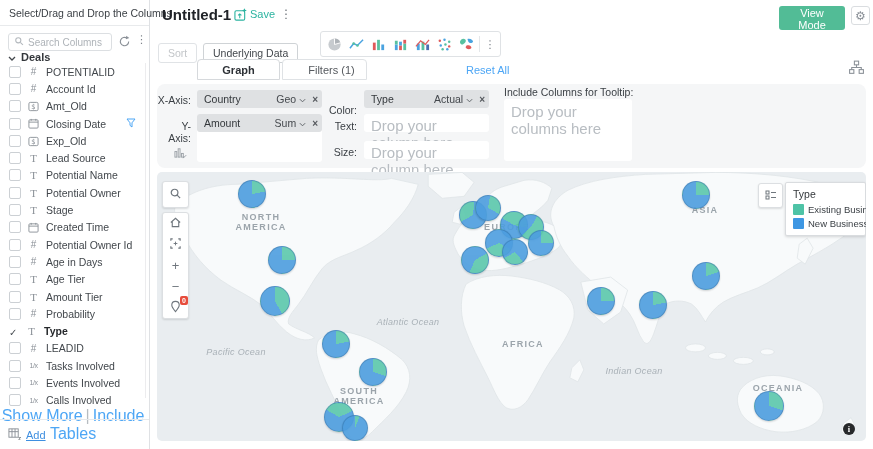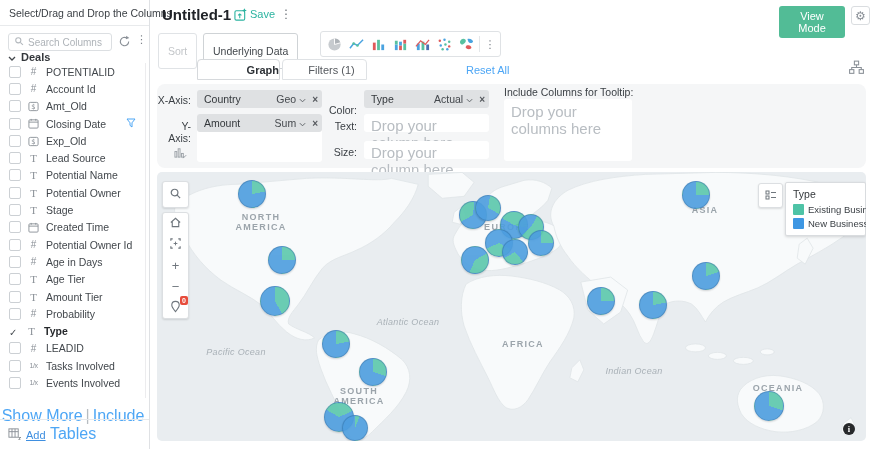--- a/index.html
+++ b/index.html
@@ -38,42 +38,42 @@
   .sb-footer{position:absolute;left:0;top:419px;width:149px;height:30px;border-top:1px solid #e6e8ea;
              display:flex;align-items:center;gap:5px;padding-left:8px;box-sizing:border-box;}
   .sb-footer .add-link{color:#3f8fe0;text-decoration:underline;font-size:11px;}
   .sb-track{position:absolute;left:145px;top:63px;width:1px;height:335px;background:#ececee;}
   
   .main-header{position:absolute;left:150px;top:0;width:723px;height:28px;}
   .title{position:absolute;left:12px;top:6px;font-size:15px;font-weight:bold;color:#202328;}
   .save-btn{position:absolute;left:84px;top:8px;display:flex;align-items:flex-start;gap:3px;color:#2bb3a0;font-size:11px;}
   .save-btn svg{width:13px;height:13px;}
   .hdr-kebab{position:absolute;left:130px;top:7px;color:#6d7379;font-size:12px;}
-  .view-mode{position:absolute;left:629px;top:6px;width:66px;height:32px;background:#52bc96;color:#fff;
+  .view-mode{position:absolute;left:629px;top:6px;width:66px;height:24px;background:#52bc96;color:#fff;
              border:none;border-radius:3px;font-size:11px;font-family:inherit;}
   .gear-btn{position:absolute;left:701px;top:6px;width:19px;height:19px;border:1px solid #dadde0;border-radius:3px;
             background:#fff;color:#8a9097;font-size:12px;line-height:18px;text-align:center;padding:0;}
   
   .toolbar{position:absolute;left:150px;top:31px;width:723px;height:26px;}
-  .tb-btn{position:absolute;top:2px;height:36px;border:1px solid #e0e3e6;border-radius:3px;background:#fff;
+  .tb-btn{position:absolute;top:12px;height:20px;border:1px solid #e0e3e6;border-radius:3px;background:#fff;
           font-size:10.5px;font-family:inherit;color:#42474c;padding:0 9px;line-height:18px;}
   .tb-btn.disabled{color:#c3c6c9;}
   .sort-btn{left:8px;}
   .ud-btn{left:53px;border-color:#cfd3d6;}
   .ct-group{position:absolute;left:170px;top:0;height:24px;border:1px solid #dfe2e5;border-radius:3px;
             background:#fff;display:flex;align-items:center;padding:0 2px;}
   .ct-btn{width:22px;height:22px;display:flex;align-items:center;justify-content:center;background:none;border:none;padding:0;}
   .ct-btn svg{width:15px;height:15px;}
   .ct-div{width:1px;height:16px;background:#e4e7ea;margin:0 2px;}
   .ct-kebab{color:#7d838a;font-size:11px;width:16px;text-align:center;}
   
   .tabs{position:absolute;left:150px;top:57px;width:723px;height:26px;}
   .tab{position:absolute;top:2px;height:21px;border:1px solid #dfe2e5;border-radius:4px 4px 0 0;background:#fff;
        font-size:11px;color:#55595e;text-align:center;line-height:21px;box-sizing:border-box;}
-  .tab.active{font-weight:bold;color:#2d3136;border-color:#d6d9dc;text-align:right;}
+  .tab.active{font-weight:bold;color:#2d3136;border-color:#d6d9dc;}
   .tab-graph{left:47px;width:83px;}
   .tab-filters{left:132px;width:85px;padding-left:14px;}
   .tab-user{left:219px;width:86px;}
   .reset-all{position:absolute;left:316px;top:7px;color:#4da6f5;font-size:11px;}
   .hier-icon{position:absolute;left:698px;top:3px;}
   .hier-icon svg{width:17px;height:15px;}
   
   .config{position:absolute;left:157px;top:84px;width:709px;height:84px;background:#f5f6f7;border-radius:8px;}
   .cfg-label{position:absolute;font-size:10.5px;color:#3a3f44;text-align:right;}
   .chip{position:absolute;height:18px;background:#dfe1e3;border-radius:3px;display:flex;align-items:center;
@@ -286,20 +286,26 @@
 
   </div>
 
   <div class="col-row" data-interactable="true">
     <span class="cb" data-interactable="true"></span>
     <span class="type-icon t-formula" data-interactable="false">1/x</span>
     <span class="col-label" data-interactable="false">Events Involved</span>
 
   </div>
 
+  <div class="col-row" data-interactable="true">
+    <span class="cb" data-interactable="true"></span>
+    <span class="type-icon t-formula" data-interactable="false">1/x</span>
+    <span class="col-label" data-interactable="false">Calls Involved</span>
+
+  </div>
 </div>
     <div class="sb-track" data-interactable="true"></div>
     <div class="sb-links" data-interactable="false">
       <span data-interactable="true">Show More</span><span class="sep" data-interactable="false">|</span><span data-interactable="true">Include Tables</span>
     </div>
     <div class="sb-footer" data-interactable="false">
       <span data-interactable="false"><svg viewBox="0 0 14 14" width="13" height="13">
             <rect x="1" y="2" width="10" height="9" fill="none" stroke="#8a9097"></rect>
             <line x1="1" y1="5" x2="11" y2="5" stroke="#8a9097"></line>
             <line x1="4.3" y1="2" x2="4.3" y2="11" stroke="#8a9097"></line>

